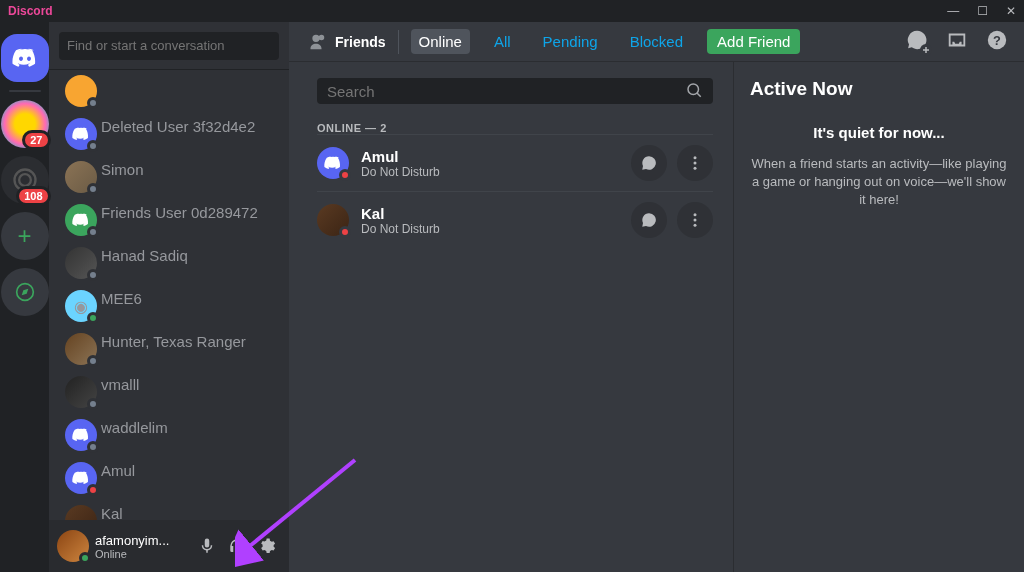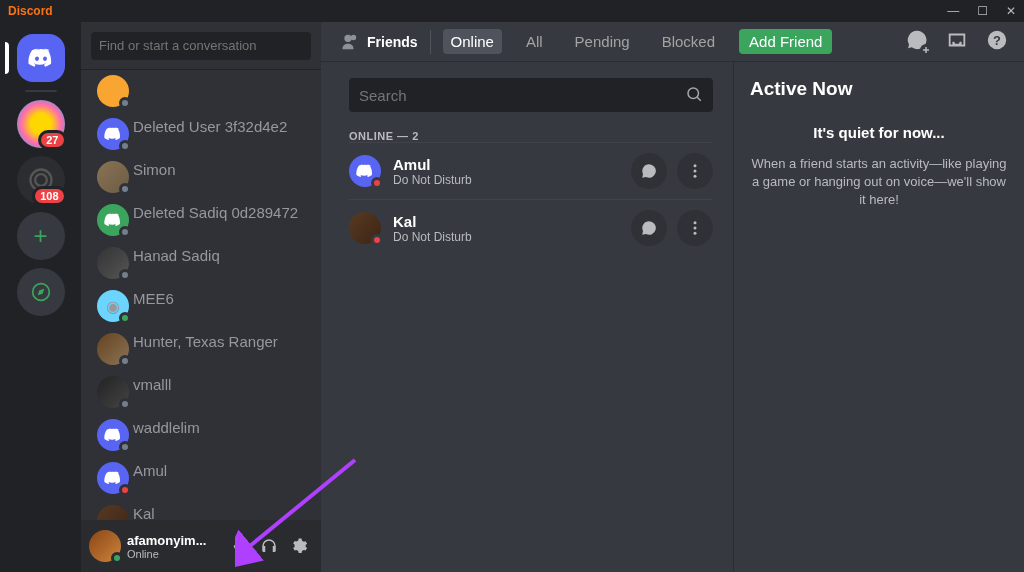--- a/index.html
+++ b/index.html
@@ -1,28 +1,28 @@
 <!DOCTYPE html>
 <html><head>
 <meta charset="utf-8">
 <style>
 * { margin: 0; padding: 0; box-sizing: border-box; font-family: 'gg sans', 'Helvetica Neue', Helvetica, Arial, sans-serif; }
 body { width: 1024px; height: 572px; overflow: hidden; background: #202225; color: #dcddde; font-size: 14px; position: relative; }
 
 
 .titlebar { height: 22px; background: #202225; display: flex; align-items: center; padding: 0 8px; justify-content: space-between; }
-.titlebar-title { font-size: 12px; color: #f97316; font-weight: 600; }
+.titlebar-title { font-size: 12px; color: #ec4899; font-weight: 600; }
 .titlebar-controls { display: flex; gap: 18px; align-items: center; color: #b9bbbe; font-size: 12px; }
 .titlebar-controls span { cursor: default; }
 
 
 .app { display: flex; height: calc(100% - 22px); }
 
 
-.server-rail { width: 81px; background: #202225; display: flex; flex-direction: column; align-items: center; padding-top: 12px; gap: 8px; }
+.server-rail { width: 49px; background: #202225; display: flex; flex-direction: column; align-items: center; padding-top: 12px; gap: 8px; }
 .server-pill { width: 48px; height: 48px; border-radius: 50%; display: flex; align-items: center; justify-content: center; position: relative; background: #36393f; }
 .server-pill.home { background: #5865f2; border-radius: 16px; }
 .server-pill.sel::before { content:""; position:absolute; left:-12px; top:8px; width:4px; height:32px; background:#fff; border-radius:0 4px 4px 0; }
 .server-pill.add { color:#3ba55d; font-size:24px; font-weight:500; }
 .server-pill.explore { color:#3ba55d; }
 .server-pill .badge { position: absolute; bottom: -2px; right: -2px; background: #ed4245; color: #fff; font-size: 11px; font-weight: 700; border-radius: 10px; padding: 1px 5px; border: 3px solid #202225; }
 .server-pill.colorful { background: radial-gradient(circle, #ffd700 30%, #ff69b4 60%, #00ced1 90%); }
 .server-pill.dark { background: #2b2d31; }
 .server-divider { width: 32px; height: 2px; background: #36393f; border-radius: 1px; }
 
@@ -38,41 +38,41 @@
 .status-dnd { background:#ed4245; }
 .status-online-dot { background:#3ba55d; }
 .dm-name { font-size: 15px; font-weight: 500; white-space: nowrap; overflow:hidden; text-overflow:ellipsis; }
 .dm-meta { display:flex; flex-direction:column; overflow:hidden; }
 
 
 .user-panel { height: 52px; background: #292b2f; display:flex; align-items:center; padding: 0 8px; gap: 6px; }
 .user-avatar { width: 32px; height: 32px; border-radius:50%; background: linear-gradient(135deg,#8b4513,#cd853f); position:relative; flex-shrink:0; }
 .user-avatar .status-dot { position:absolute; bottom:-2px; right:-2px; width:12px; height:12px; border-radius:50%; border:3px solid #292b2f; background:#3ba55d; }
 .user-info { flex:1; overflow:hidden; }
-.user-name { font-size:13px; font-weight:700; color:#fff; white-space:nowrap; overflow:hidden; text-overflow:ellipsis; }
+.user-name { font-size:13px; font-weight:400; color:#fff; white-space:nowrap; overflow:hidden; text-overflow:ellipsis; }
 .user-status { font-size:11px; color:#b9bbbe; }
 .user-controls { display:flex; gap:2px; }
 .user-controls .icon-btn { width: 28px; height: 28px; display:flex; align-items:center; justify-content:center; color:#b9bbbe; border-radius:4px; }
 
 
 .main-panel { flex:1; background:#36393f; display:flex; flex-direction:column; }
 .main-header { height:40px; border-bottom:1px solid #2b2d31; display:flex; align-items:center; padding: 0 16px; gap:12px; }
 .header-friends { display:flex; align-items:center; gap:8px; color:#fff; font-weight:600; }
 .header-divider { width:1px; height:24px; background:#4f545c; }
 .tabs { display:flex; gap:16px; align-items:center; }
-.tab { color:#a3a3a3; font-size:15px; padding: 4px 8px; border-radius:4px; }
+.tab { color:#0ea5e9; font-size:15px; padding: 4px 8px; border-radius:4px; }
 .tab.active { background:#4f545c; color:#fff; }
 .tab.add-friend { background:#3ba55d; color:#fff; font-weight:500; padding: 4px 10px; }
 .header-right { margin-left:auto; display:flex; gap:18px; color:#b9bbbe; align-items:center; }
 .icon-btn-round { position:relative; }
 .icon-btn-round .plus-badge { position:absolute; bottom:-2px; right:-4px; width:12px; height:12px; }
 
 .main-content { flex:1; display:flex; }
 .friends-col { flex:1; padding: 16px 20px 16px 28px; border-right:1px solid #2b2d31; display:flex; flex-direction:column; }
-.search-box { background:#202225; border-radius:4px; display:flex; align-items:center; padding: 0 10px; height:34px; margin-bottom: 18px; }
+.search-box { background:#202225; border-radius:4px; display:flex; align-items:center; padding: 0 10px; height:26px; margin-bottom: 18px; }
 .search-box input { flex:1; background:transparent; border:none; color:#dcddde; font-size:15px; outline:none; }
 .search-box .search-icon { color:#a3a6aa; }
 .section-header { font-size:11px; font-weight:700; color:#b9bbbe; letter-spacing:0.5px; margin-bottom: 0; text-transform:uppercase; }
 .friend-row { display:flex; align-items:center; gap:12px; padding: 10px 0; border-top:1px solid rgba(79,84,92,0.4); }
 .friend-row:first-of-type { border-top:1px solid rgba(79,84,92,0.4); }
 .friend-avatar { width:32px; height:32px; border-radius:50%; background:#5865f2; position:relative; display:flex; align-items:center; justify-content:center; }
 .friend-avatar .status-dot { position:absolute; bottom:-2px; right:-2px; width:12px; height:12px; border-radius:50%; border:3px solid #36393f; }
 .friend-info { flex:1; }
 .friend-name { font-weight:600; color:#fff; font-size:15px; }
 .friend-status { font-size:12px; color:#b9bbbe; }
@@ -165,21 +165,21 @@
           </div>
         </div>
       <div class="dm-item">
           <div class="dm-avatar" style="background:#3ba55d">
             <svg class="discord-logo-svg" style="width:18px" viewBox="0 0 28 20" fill="#fff">
               <path d="M23.7 1.7A23 23 0 0 0 18 0l-.3.5a21 21 0 0 1 3.9 1.6 18 18 0 0 0-15.2 0A21 21 0 0 1 10.3.5L10 0A23 23 0 0 0 4.3 1.7C1 6.6.1 11.4.6 16.1c2.2 1.6 4.3 2.6 6.4 3.2l1.3-2a15 15 0 0 1-2-1l.5-.4c3.8 1.8 8 1.8 11.8 0l.5.4a15 15 0 0 1-2 1l1.3 2c2.1-.6 4.2-1.6 6.4-3.2.6-5.5-.8-10.2-3.1-14.4Z"></path>
             </svg>
             <span class="status-dot status-offline"></span>
           </div>
           <div class="dm-meta">
-            <span class="dm-name">Deleted Sadiq 0d289472</span>
+            <span class="dm-name">Friends User 0d289472</span>
           </div>
         </div>
       <div class="dm-item">
           <div class="dm-avatar" style="background:linear-gradient(135deg,#333,#555)">
             <span class="status-dot status-offline"></span>
           </div>
           <div class="dm-meta">
             <span class="dm-name">Hanad Sadiq</span>
           </div>
         </div>

